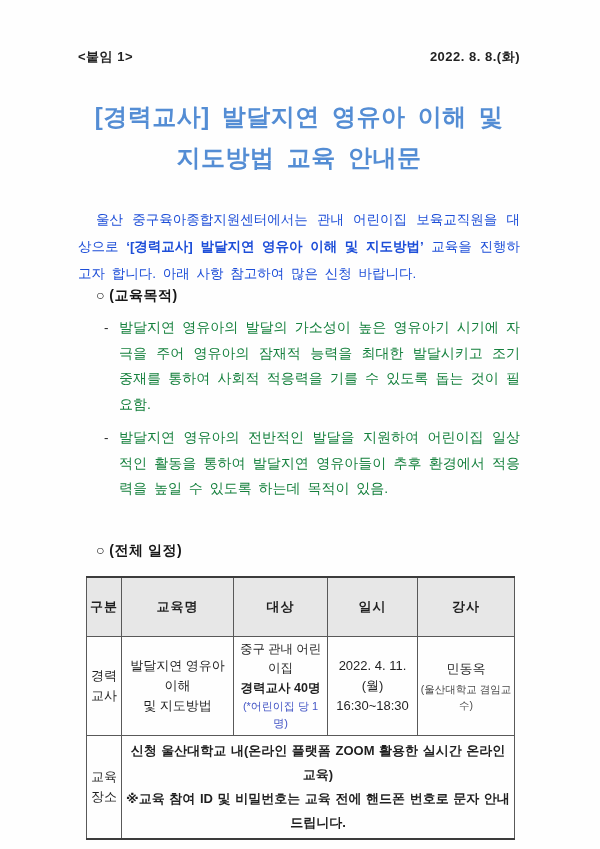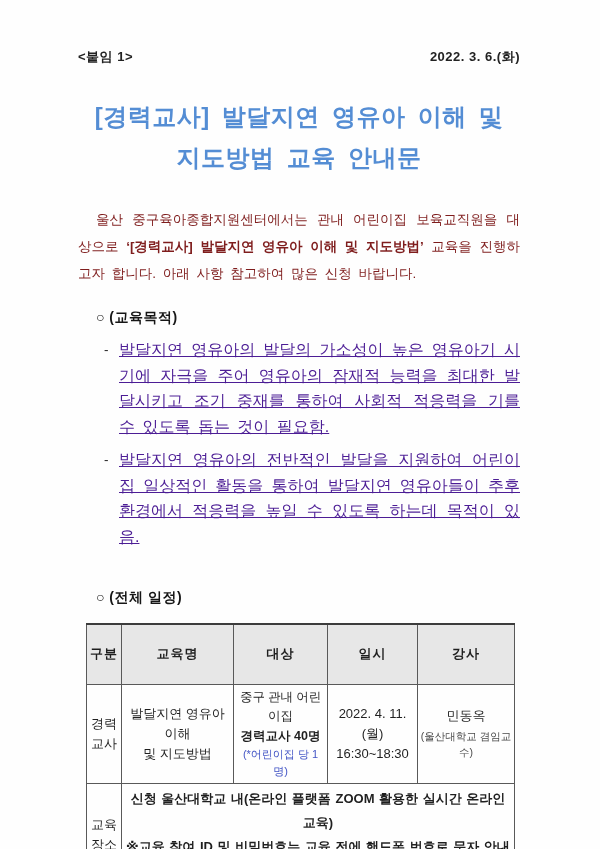--- a/index.html
+++ b/index.html
@@ -39,26 +39,25 @@
     word-spacing: 5px;
   }
   
   .intro {
     margin-top: 28px;
     font-size: 13.5px;
     line-height: 27px;
     text-align: justify;
     word-spacing: 3px;
     text-indent: 18px;
-    color: #7f1d1d;
+    color: #1d4ed8;
   }
   .intro .bold { font-weight: bold; }
   
   .section-heading {
-    margin-top: 22px;
     margin-left: 18px;
     font-size: 14px;
     font-weight: bold;
     letter-spacing: 0.5px;
     color: #161616;
   }
   .section-heading.schedule { margin-top: 40px; }
   
   .bullet-list { margin-top: 10px; }
   .bullet-item {
@@ -66,26 +65,25 @@
     margin-left: 26px;
     margin-bottom: 8px;
   }
   .bullet-item .marker {
     flex: 0 0 15px;
     font-size: 13.5px;
     line-height: 25.5px;
   }
   .bullet-item .text {
     flex: 1;
-    font-size: 16px;
+    font-size: 14px;
     line-height: 25.5px;
     text-align: justify;
     word-spacing: 3px;
-    color: #4c1d95;
-    text-decoration: underline;
+    color: #15803d;
   }
   
   .schedule-table {
     margin: 16px 0 0 8px;
     width: 428px;
     border-collapse: collapse;
     border-top: 2.5px solid #3c3c3c;
     border-bottom: 2.5px solid #3c3c3c;
     table-layout: fixed;
   }
@@ -113,21 +111,21 @@
   .instructor-affiliation { font-size: 10.5px; line-height: 16px; color: #4a4a4a; margin-top: 3px; }
   .loc-line { font-weight: bold; font-size: 13px; line-height: 24px; word-spacing: 1px; }
 </style>
 </head>
 <body>
 
 <div class="page">
 
   <div class="doc-header">
     <span>&lt;붙임 1&gt;</span>
-    <span>2022. 3. 6.(화)</span>
+    <span>2022. 8. 8.(화)</span>
   </div>
 
   <div class="doc-title">
     <div>[경력교사] 발달지연 영유아 이해 및</div>
     <div>지도방법 교육 안내문</div>
   </div>
 
   <p class="intro"><span>울산 중구육아종합지원센터에서는 관내 어린이집 보육교직원을 대상으로 </span><span class="bold">‘[경력교사] 발달지연 영유아 이해 및 지도방법’</span><span> 교육을 진행하고자 합니다. 아래 사항 참고하여 많은 신청 바랍니다.</span></p>
 
   <div class="section-heading">○ (교육목적)</div>

